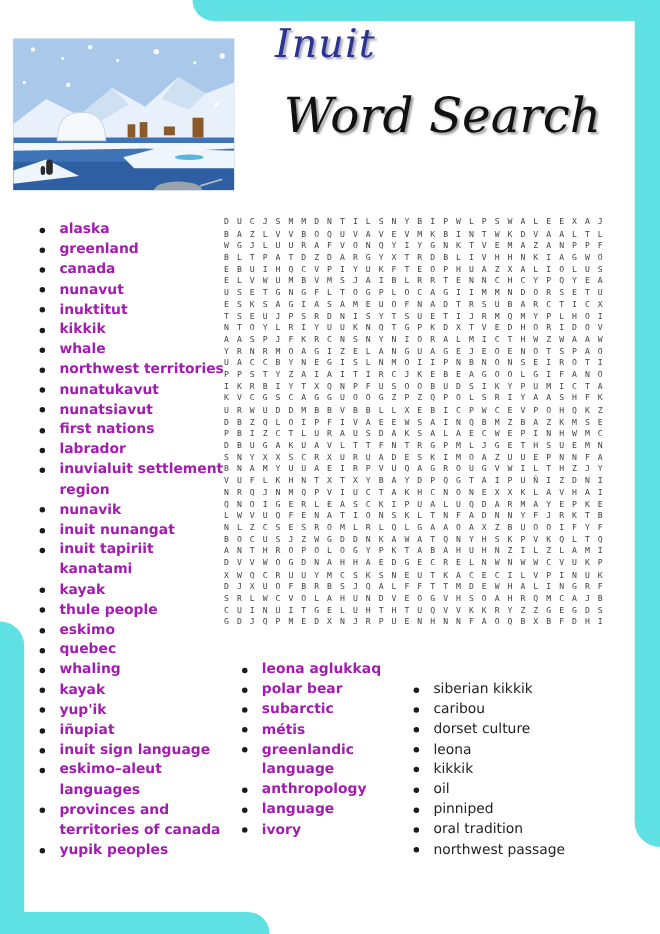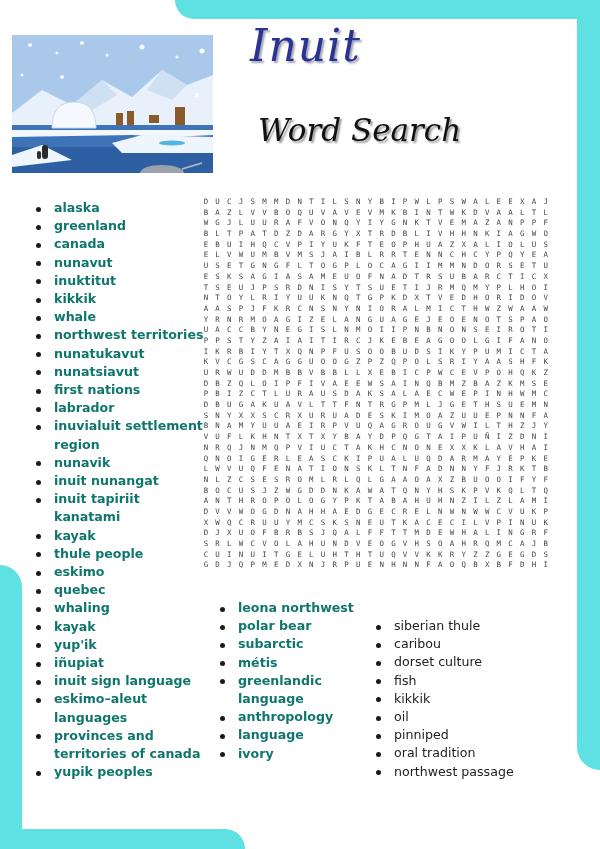--- a/index.html
+++ b/index.html
@@ -18,44 +18,44 @@
     #illustration {
       position: absolute; left: 12px; top: 35px; width: 201px; height: 138px;
       overflow: hidden; background: #a6c6e8;
     }
     #illustration svg { display: block; }
 
     
     #title-main {
       position: absolute; left: 250px; top: 20px;
       font-family: "DejaVu Serif", serif; font-style: italic;
-      font-size: 44px; color: #2a3490; letter-spacing: 1px;
+      font-size: 36px; color: #2a3490; letter-spacing: 1px;
       text-shadow: 2px 2px 2px #a3a3b8;
     }
     #title-sub {
-      position: absolute; left: 258px; top: 112px;
+      position: absolute; left: 258px; top: 80px;
       font-family: "DejaVu Serif", serif; font-style: italic;
-      font-size: 31px; color: #111111;
+      font-size: 44px; color: #111111;
       text-shadow: 2px 2px 2px #9a9a9a;
     }
 
     
     #word-grid {
       position: absolute; left: 200px; top: 197px;
       display: grid; grid-template-columns: repeat(30, 11.72px);
       grid-auto-rows: 10.7px;
       font-family: "DejaVu Sans Mono", monospace; font-size: 7.4px; color: #444444;
     }
     #word-grid span { text-align: center; line-height: 10.7px; }
 
     
     .word-list { position: absolute; list-style: none; font-family: "DejaVu Sans", sans-serif; }
     .word-list li {
       position: relative; padding-left: 28px; font-size: 12.6px; line-height: 18.2px;
-      color: #0f766e; font-weight: bold;
+      color: #a21caf; font-weight: bold;
     }
     .word-list li::before {
       content: ""; position: absolute; left: 10px; top: 7.5px;
       width: 5px; height: 5px; border-radius: 50%; background: #1a1a1a;
     }
     #list-col-1 { left: 26px; top: 199px; width: 180px; }
     #list-col-2 { left: 210px; top: 599px; width: 160px; }
     #list-col-3 { left: 366px; top: 617px; width: 150px; }
     #list-col-3 li { font-weight: normal; color: #222; }
   </style>
@@ -1188,33 +1188,33 @@
       <li>whaling</li>
       <li>kayak</li>
       <li>yup'ik</li>
       <li>iñupiat</li>
       <li>inuit sign language</li>
       <li>eskimo–aleut languages</li>
       <li>provinces and territories of canada</li>
       <li>yupik peoples</li>
     </ul>
   <ul class="word-list" id="list-col-2">
-      <li>leona northwest</li>
+      <li>leona aglukkaq</li>
       <li>polar bear</li>
       <li>subarctic</li>
       <li>métis</li>
       <li>greenlandic language</li>
       <li>anthropology</li>
       <li>language</li>
       <li>ivory</li>
     </ul>
   <ul class="word-list" id="list-col-3">
-      <li>siberian thule</li>
+      <li>siberian kikkik</li>
       <li>caribou</li>
       <li>dorset culture</li>
-      <li>fish</li>
+      <li>leona</li>
       <li>kikkik</li>
       <li>oil</li>
       <li>pinniped</li>
       <li>oral tradition</li>
       <li>northwest passage</li>
     </ul>
 </div>
 
 </body></html>

